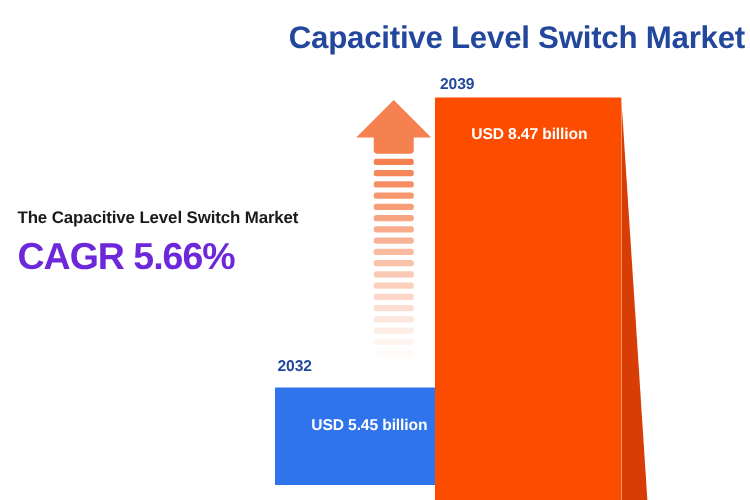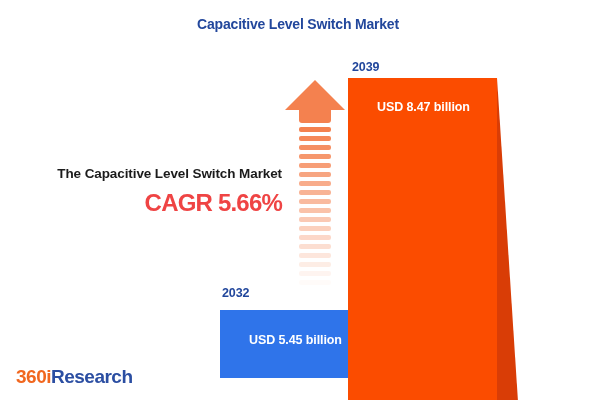--- a/index.html
+++ b/index.html
@@ -20,47 +20,47 @@
     background: #ffffff;
     overflow: hidden;
   }
 
   
   .chart-title {
     position: absolute;
     top: 16px;
     left: 0;
     width: 596px;
-    text-align: center;
-    font-size: 14px;
+    text-align: right;
+    font-size: 25px;
     font-weight: bold;
     color: #22479c;
     letter-spacing: -0.2px;
   }
 
   
   .cagr-block {
     position: absolute;
     left: 14px;
     top: 165px;
     width: 268px;
-    text-align: right;
+    text-align: left;
   }
   .cagr-lead {
     font-size: 13.5px;
     font-weight: bold;
     color: #1b1b1b;
     line-height: 1.32;
     letter-spacing: -0.1px;
   }
   .cagr-value {
     margin-top: 7px;
-    font-size: 24px;
-    font-weight: bold;
-    color: #ef4444;
+    font-size: 30px;
+    font-weight: bold;
+    color: #6d28d9;
     letter-spacing: -0.8px;
     line-height: 1.05;
   }
 
   
   .logo {
     position: absolute;
     left: 16px;
     top: 366px;
     font-size: 19px;
@@ -142,21 +142,21 @@
     width: 24px;
     background: #d93d06;
     clip-path: polygon(0 0, 100% 100%, 100% 100%, 100% 100%, 0 100%);
   }
 
   
   .bar-2024 {
     left: 220px;
     top: 310px;
     width: 152px;
-    height: 68px;
+    height: 78px;
   }
   .bar-2024 .bar-face { background: #2f74ea; }
   .bar-2024 .bar-side {
     left: 152px;
     width: 20px;
     background: #0c3b9e;
     clip-path: polygon(0 0, 100% 100%, 100% 100%, 100% 100%, 0 100%);
   }
 
   
@@ -230,17 +230,14 @@
   </div>
 
   <div class="bar-year year-2032">2039</div>
 
   <div class="bar bar-2032">
     <div class="bar-face"></div>
     <div class="bar-side"></div>
     <div class="bar-value">USD 8.47 billion</div>
   </div>
 
-  <div class="logo">
-    <span class="logo-orange">360i</span><span class="logo-blue">Research</span>
-  </div>
 
 </div>
 
 </body></html>

